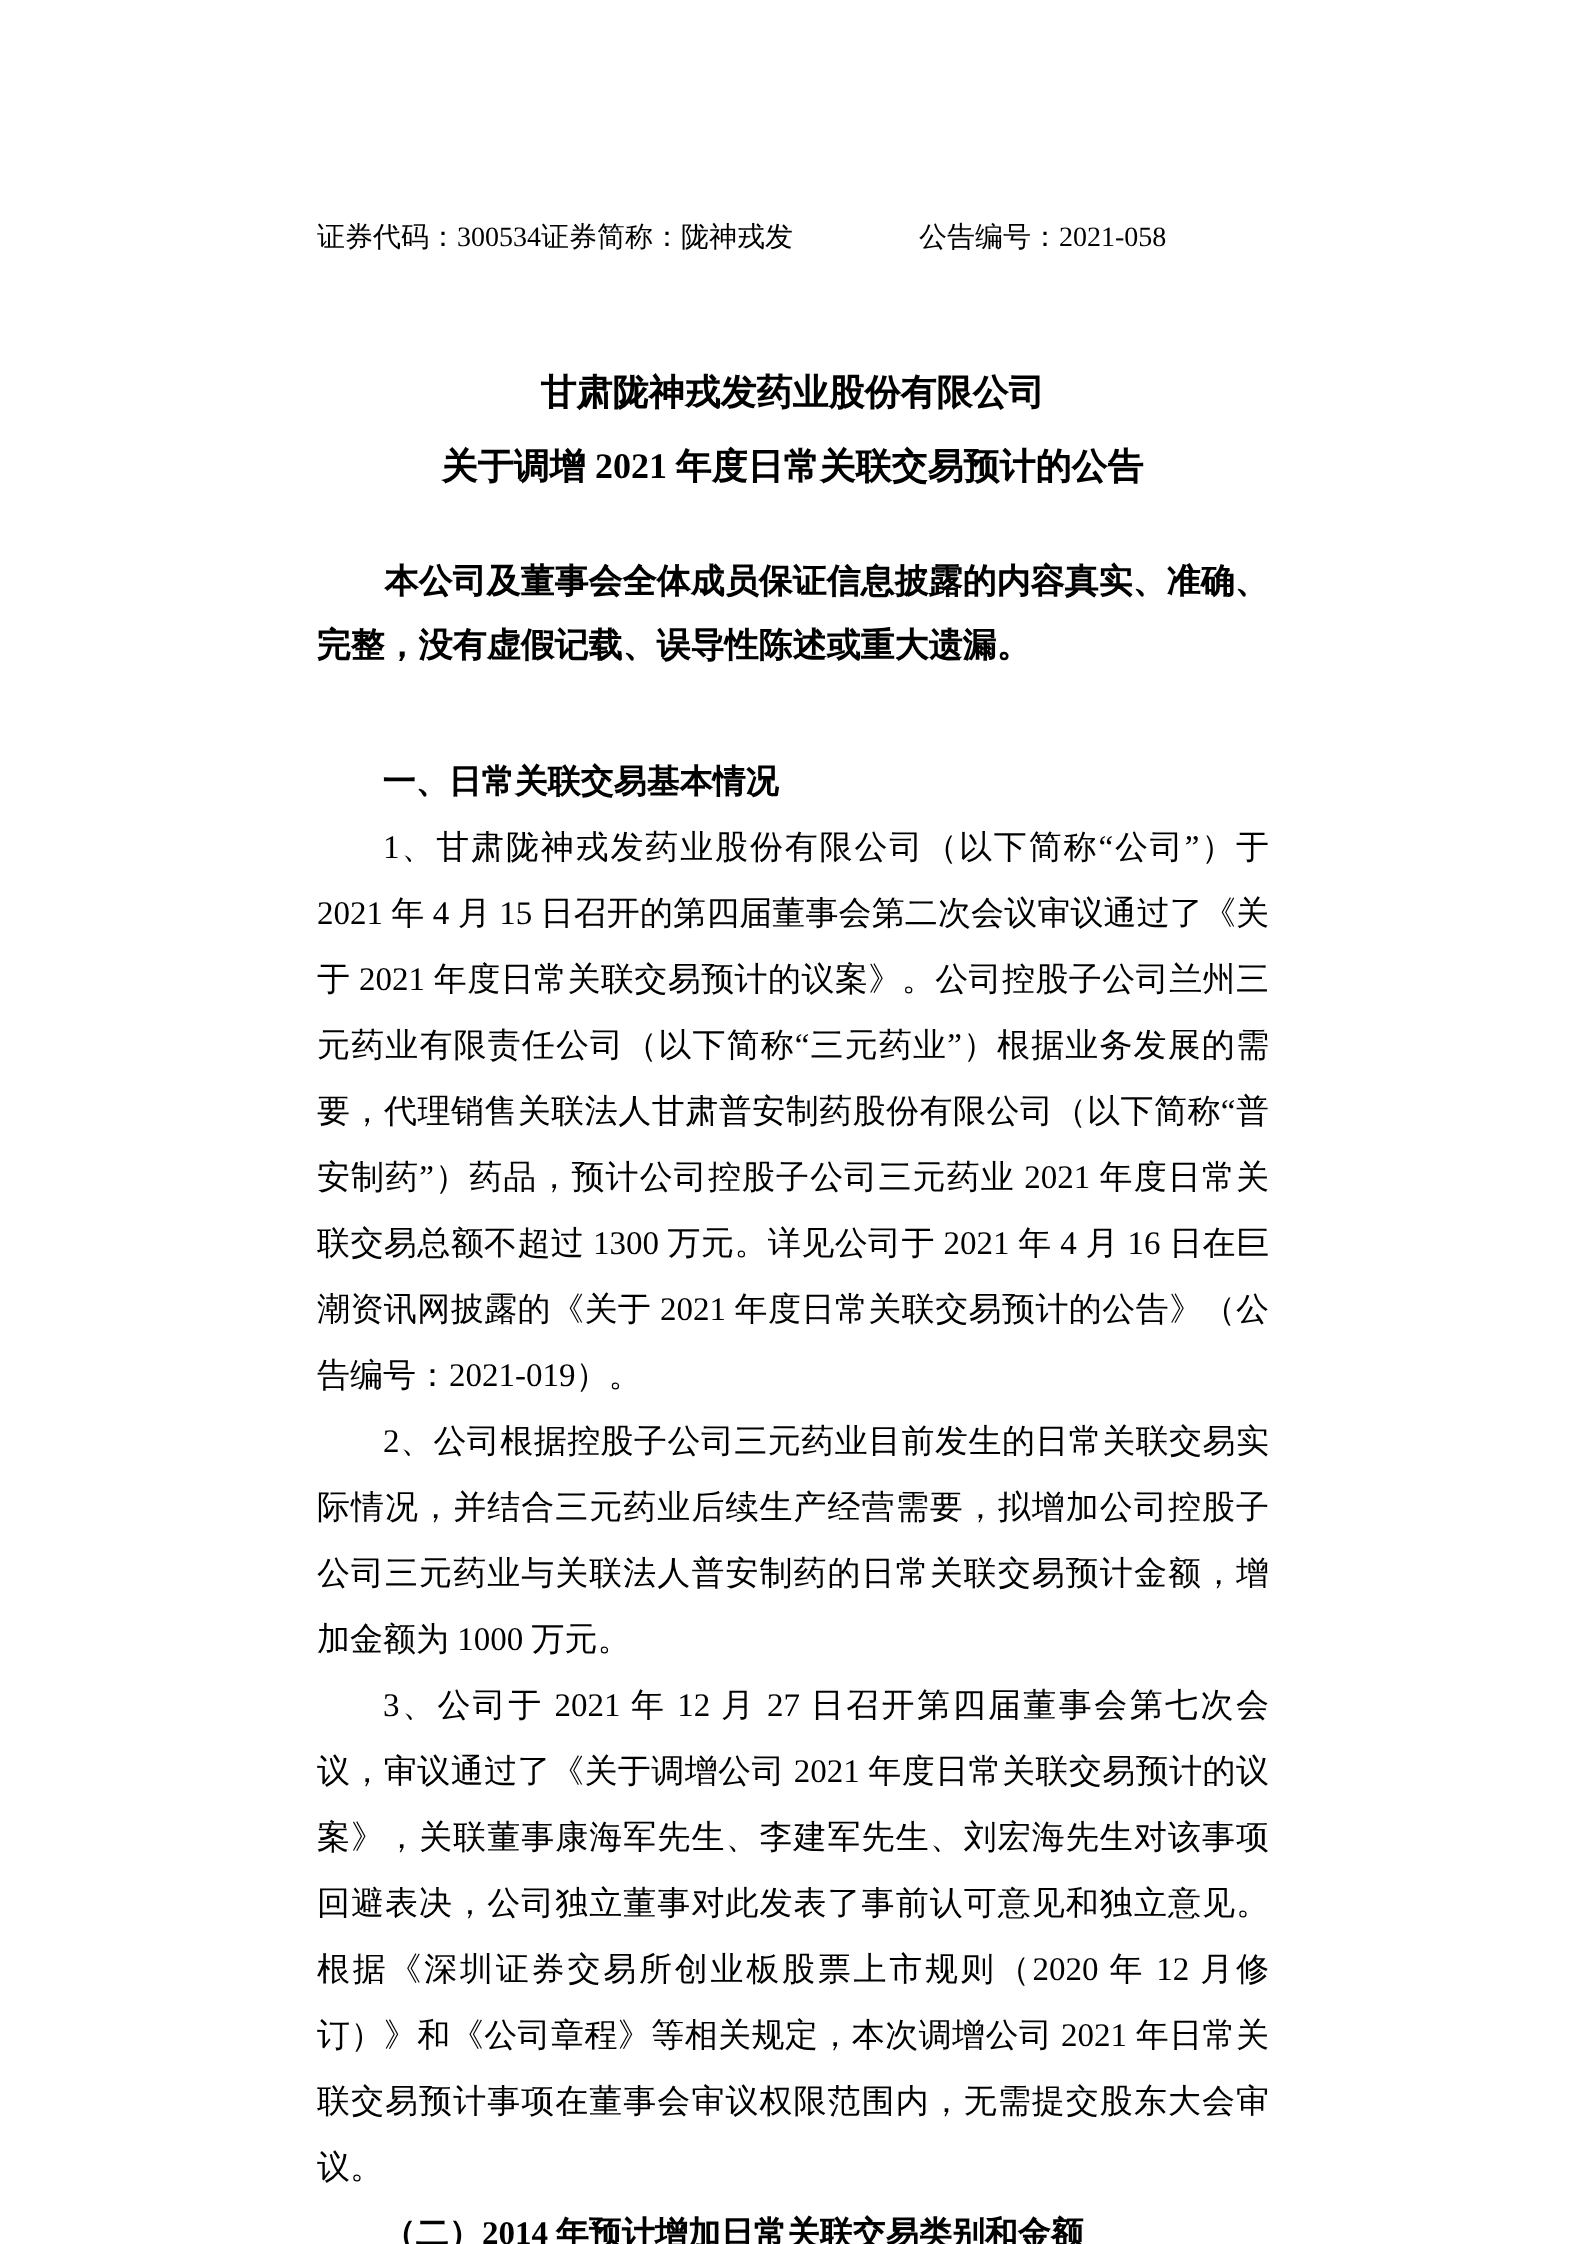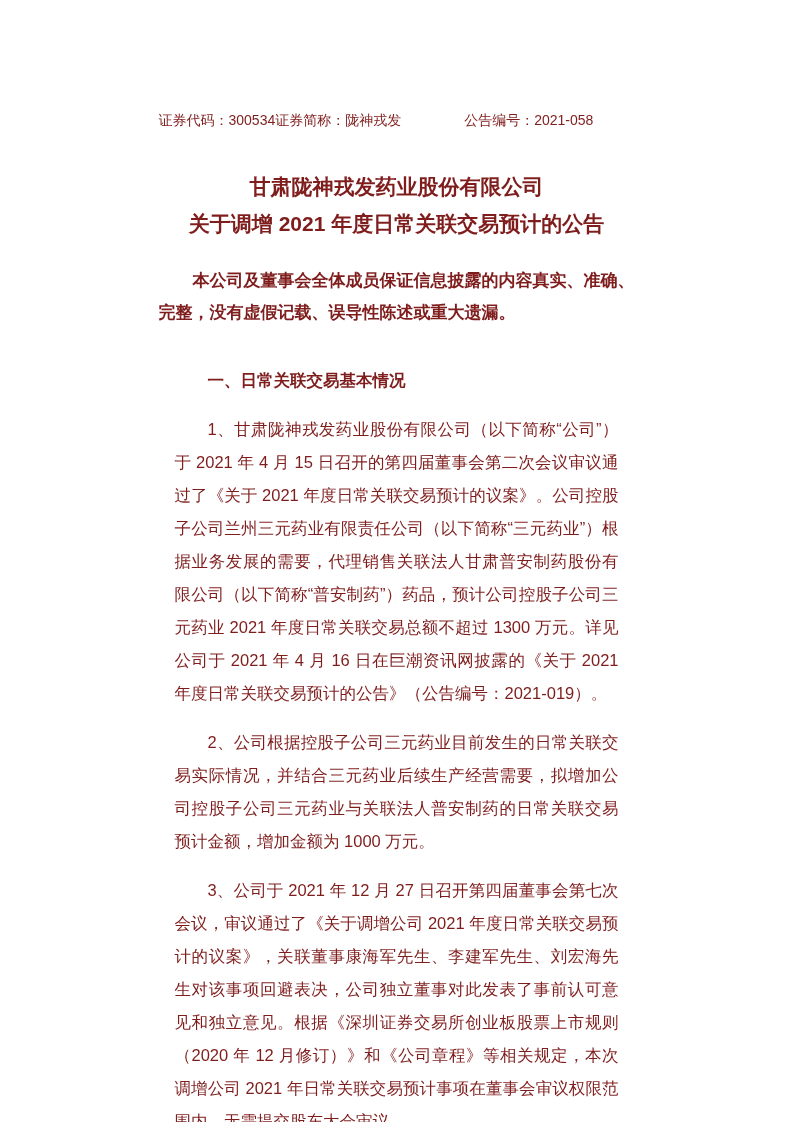--- a/index.html
+++ b/index.html
@@ -8,61 +8,61 @@
     background: #ffffff;
   }
   .page {
     position: relative;
     width: 712px;
     height: 1122px;
     margin: 0 auto;
     background: #ffffff;
     box-sizing: border-box;
     padding: 110px 118px 0 118px;
-    font-family: Liberation Sans, sans-serif;
-    color: #7f1d1d;
+    font-family: Liberation Serif, serif;
+    color: #000000;
     overflow: hidden;
   }
   .header-row {
     display: flex;
     flex-direction: row;
     align-items: baseline;
     font-size: 14px;
     line-height: 20px;
     white-space: nowrap;
   }
   .hdr-item { display: inline-block; }
   .hdr-name { }
   .hdr-no   { margin-left: 63px; }
 
   .title-block {
-    margin-top: 38px;
+    margin-top: 48px;
     text-align: center;
     font-weight: bold;
-    font-size: 21px;
+    font-size: 18px;
     line-height: 37px;
   }
 
   .statement {
     margin-top: 23px;
     font-weight: bold;
     font-size: 17px;
     line-height: 32px;
     text-indent: 2em;
     text-align: justify;
   }
 
   .doc-body {
     margin-top: 35px;
     font-size: 16.5px;
     line-height: 33px;
     text-align: justify;
   }
   .doc-body p {
-    margin: 16px;
+    margin: 0;
     padding: 0;
     text-indent: 2em;
   }
   .doc-body p.heading {
     font-weight: bold;
     text-align: left;
   }
 </style>
 </head>
 <body>

